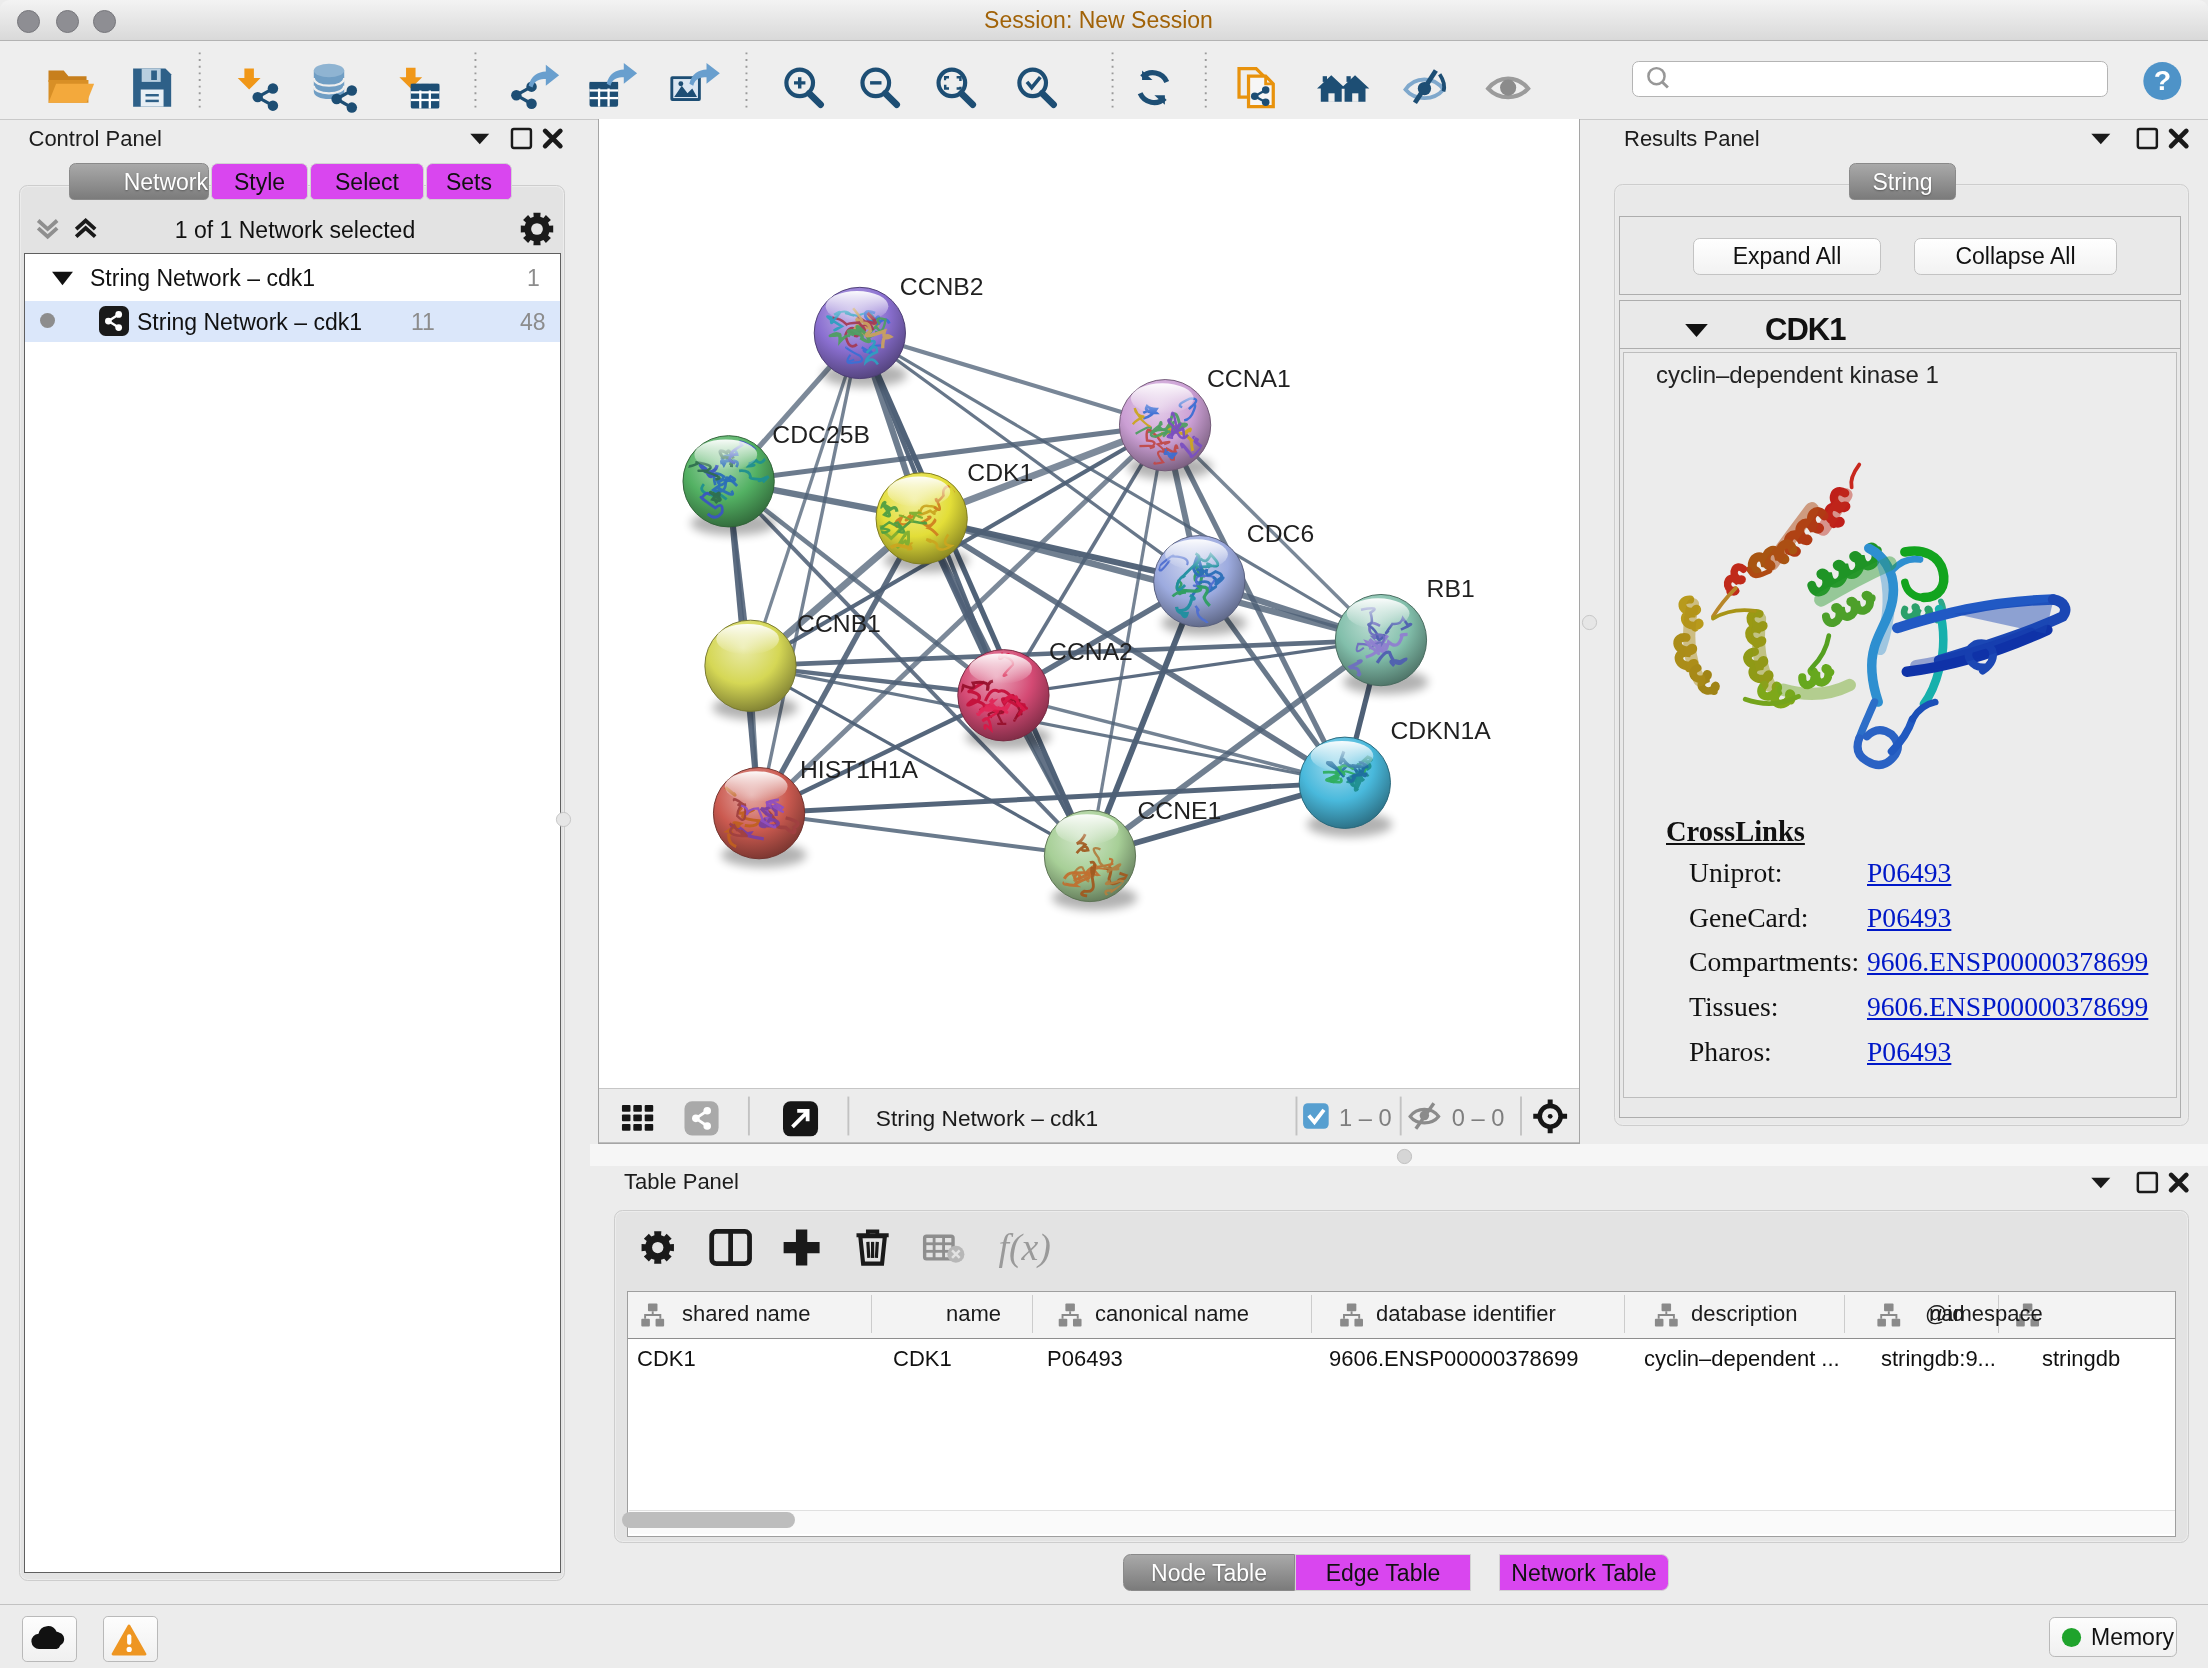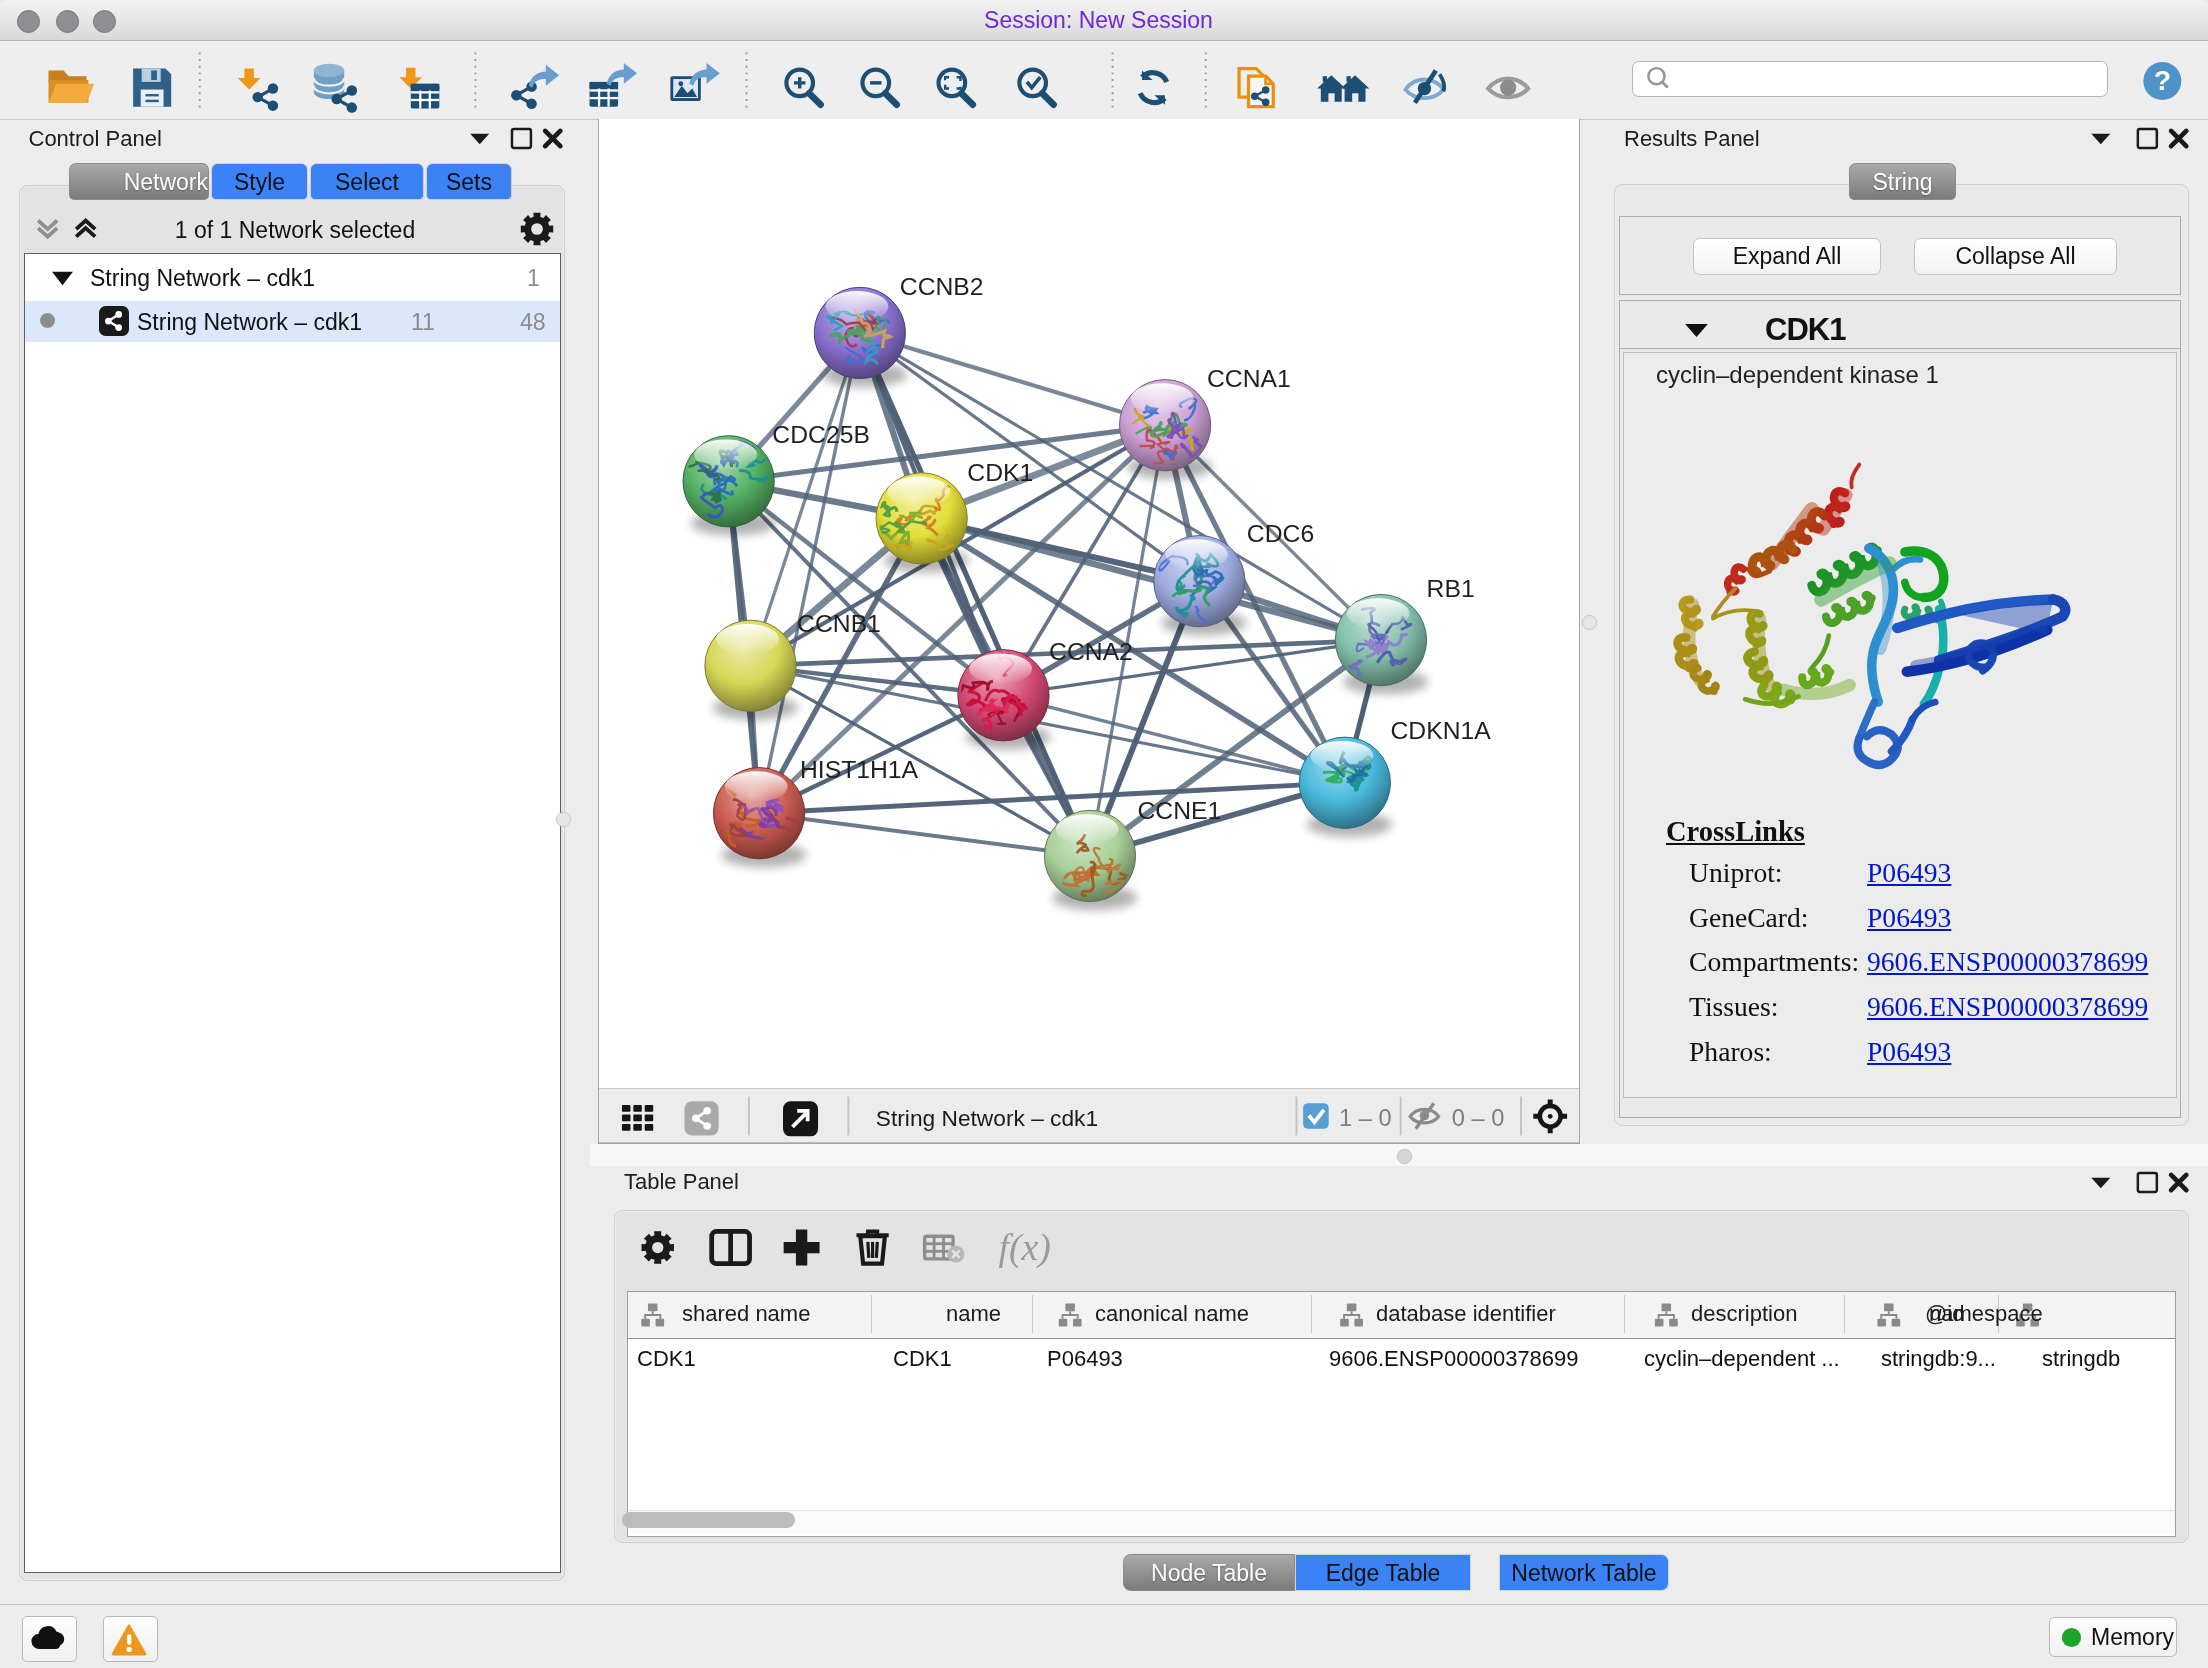--- a/index.html
+++ b/index.html
@@ -2,27 +2,27 @@
 <html style="font-size:15px"><head>
 <meta charset="utf-8">
 <style>
   html,body{margin:0;padding:0;}
   body{font-family:"Liberation Sans",sans-serif;}
   #win{position:relative;width:2208px;height:1668px;background:#ececec;overflow:hidden;}
   .abs{position:absolute;}
   
   #titlebar{left:0;top:0;width:2208px;height:40px;background:linear-gradient(#f3f3f3,#d9d9d9);border-bottom:1px solid #b3b3b3;border-radius:9.5px 9.5px 0 0;}
   .tl{top:9.5px;width:21px;height:21px;border-radius:50%;background:#8e8e93;border:1px solid #77777c;}
-  #title{left:0;top:6.7px;width:2197px;text-align:center;font-size:23px;color:#6d28d9;}
+  #title{left:0;top:6.7px;width:2197px;text-align:center;font-size:23px;color:#a16207;}
   
   #toolbar{left:0;top:41px;width:2208px;height:78px;background:#eeeeee;border-bottom:1px solid #c9c9c9;}
   #searchbox{left:1632px;top:61px;width:474px;height:34px;background:#fff;border:1px solid #b4b4b4;border-radius:6.7px;}
   
   .phead{font-size:22px;color:#1c1c1c;}
-  .tab{position:absolute;height:37px;line-height:37px;text-align:center;font-size:23px;color:#111;background:#3b82f6;border:1px solid #d2d2d2;border-radius:6.7px 6.7px 4.8px 4.8px;box-sizing:border-box;}
+  .tab{position:absolute;height:37px;line-height:37px;text-align:center;font-size:23px;color:#111;background:#d946ef;border:1px solid #d2d2d2;border-radius:6.7px 6.7px 4.8px 4.8px;box-sizing:border-box;}
   .tabsel{background:linear-gradient(#a9a9a9,#7b7b7b);color:#fff;border:1px solid #8a8a8a;text-shadow:0 1px 1.9px rgba(0,0,0,.35);}
   .cont{position:absolute;background:#e3e3e3;border:1px solid #cdcdcd;border-radius:8.6px;box-shadow:inset 0 0 0 1px #ececec;}
   
   #treebox{left:24px;top:253px;width:535px;height:1318px;background:#ffffff;border:1.9px solid #5f5f5f;}
   .trow{position:absolute;left:0;width:100%;height:41px;}
   .rowsel{background:#dbe7fa;}
   .ttext{position:absolute;font-size:23px;color:#111;top:7.6px;}
   .tnum{position:absolute;font-size:23px;color:#8c8c8c;top:7.6px;}
   
   .rp-serif{font-family:"Liberation Serif",serif;}

